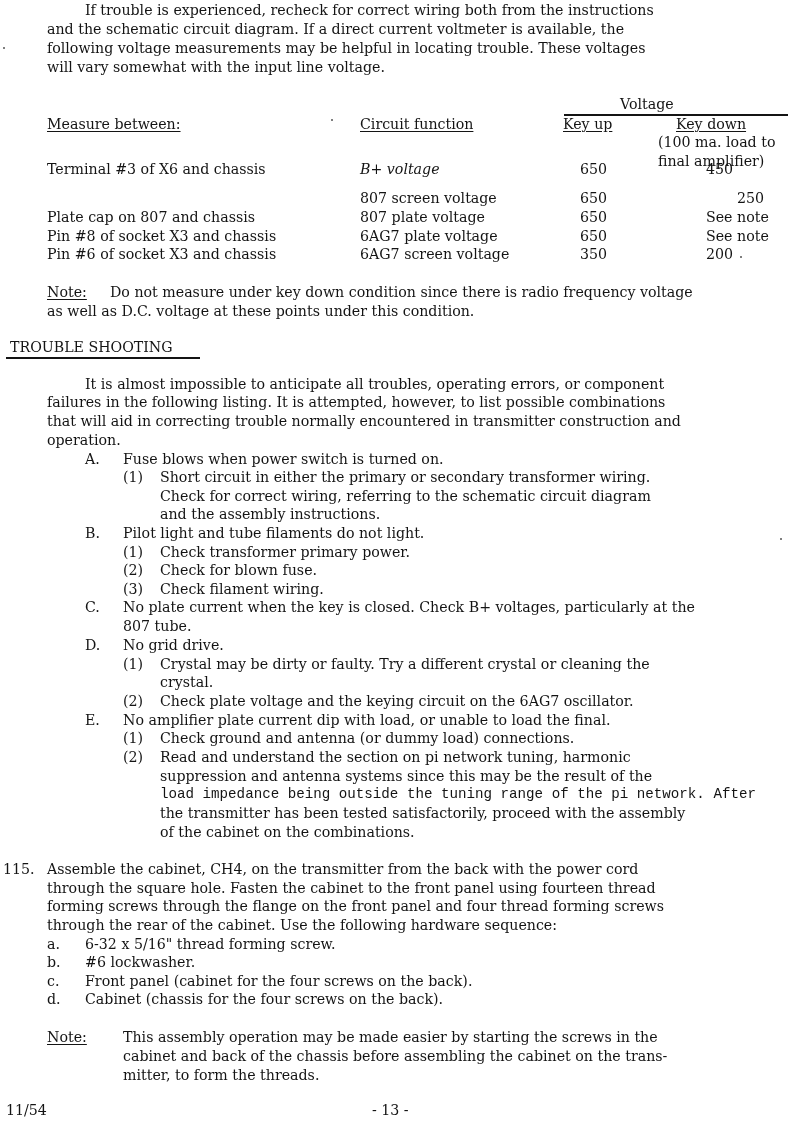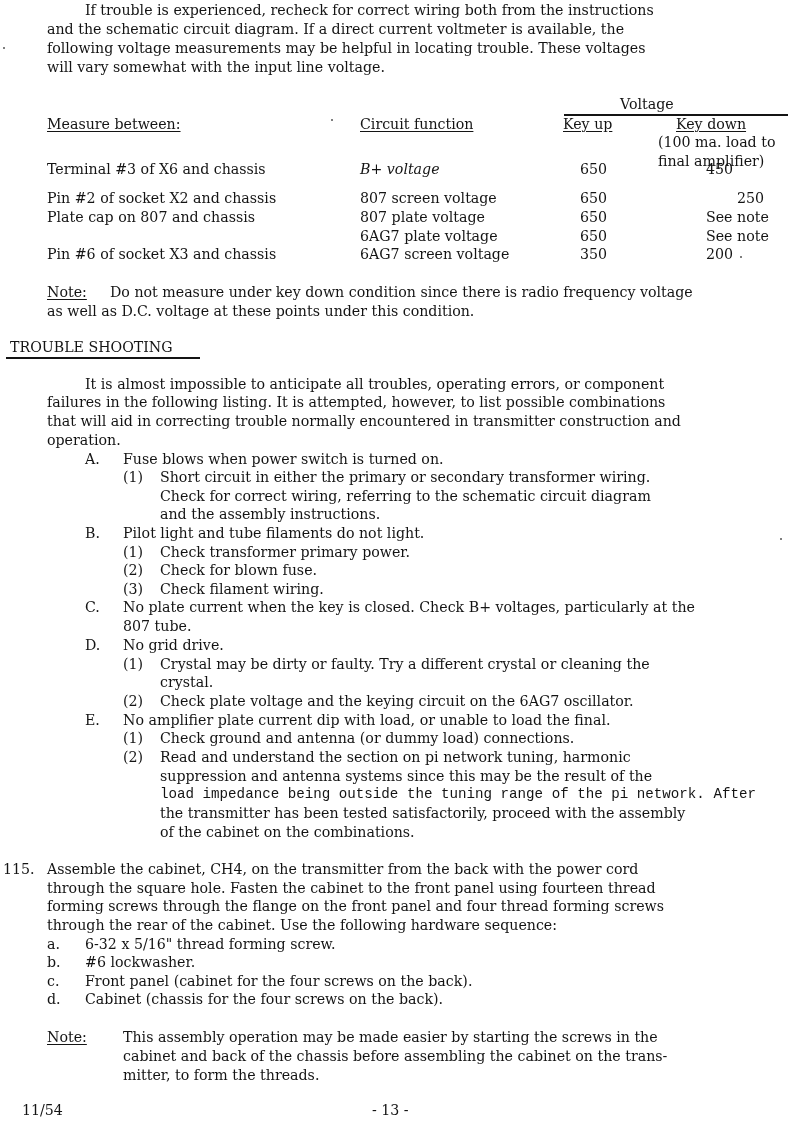--- a/index.html
+++ b/index.html
@@ -37,32 +37,32 @@
   <div class="abs" style="left:658px; top:133px;">(100 ma. load to</div>
   <div class="abs" style="left:658px; top:152px;">final amplifier)</div>
 
   <div class="row" style="top:160px;text-align:right;">
     <span style="left:47px;">Terminal #3 of X6 and chassis</span>
     <span style="left:360px;font-style:italic;">B+ voltage</span>
     <span style="left:580px;">650</span>
     <span style="left:706px;">450</span>
   </div>
   <div class="row" style="top:189px;">
-    <span style="left:47px;">Pin #2 of socket X2 and chassis</span>
     <span style="left:360px;">807 screen voltage</span>
     <span style="left:580px;">650</span>
     <span style="left:737px;">250</span>
   </div>
   <div class="row" style="top:208px;">
     <span style="left:47px;">Plate cap on 807 and chassis</span>
     <span style="left:360px;">807 plate voltage</span>
     <span style="left:580px;">650</span>
     <span style="left:706px;">See note</span>
   </div>
   <div class="row" style="top:227px;">
+    <span style="left:47px;">Pin #8 of socket X3 and chassis</span>
     <span style="left:360px;">6AG7 plate voltage</span>
     <span style="left:580px;">650</span>
     <span style="left:706px;">See note</span>
   </div>
   <div class="row" style="top:245px;">
     <span style="left:47px;">Pin #6 of socket X3 and chassis</span>
     <span style="left:360px;">6AG7 screen voltage</span>
     <span style="left:580px;">350</span>
     <span style="left:706px;">200</span>
   </div>
@@ -141,19 +141,19 @@
   <div class="abs" style="left:85px; top:972px;">Front panel (cabinet for the four screws on the back).</div>
   <div class="abs" style="left:47px; top:990px;">d.</div>
   <div class="abs" style="left:85px; top:990px;">Cabinet (chassis for the four screws on the back).</div>
 
   <div class="abs u" style="left:47px; top:1028px;">Note:</div>
   <div class="abs" style="left:123px; top:1028px;">This assembly operation may be made easier by starting the screws in the</div>
   <div class="abs" style="left:123px; top:1047px;">cabinet and back of the chassis before assembling the cabinet on the trans-</div>
   <div class="abs" style="left:123px; top:1066px;">mitter, to form the threads.</div>
 </div>
 
-<div class="abs" style="left:22px; top:1101px;text-align:right;">11/54</div>
+<div class="abs" style="left:6px; top:1101px;text-align:right;">11/54</div>
 <div class="abs" style="left:372px; top:1101px;">- 13 -</div>
 
 <div class="speck" style="left:3px; top:47px;"></div>
 <div class="speck" style="left:331px; top:119px;"></div>
 <div class="speck" style="left:780px; top:538px;"></div>
 <div class="speck" style="left:740px; top:256px;"></div>
 
 </body></html>

